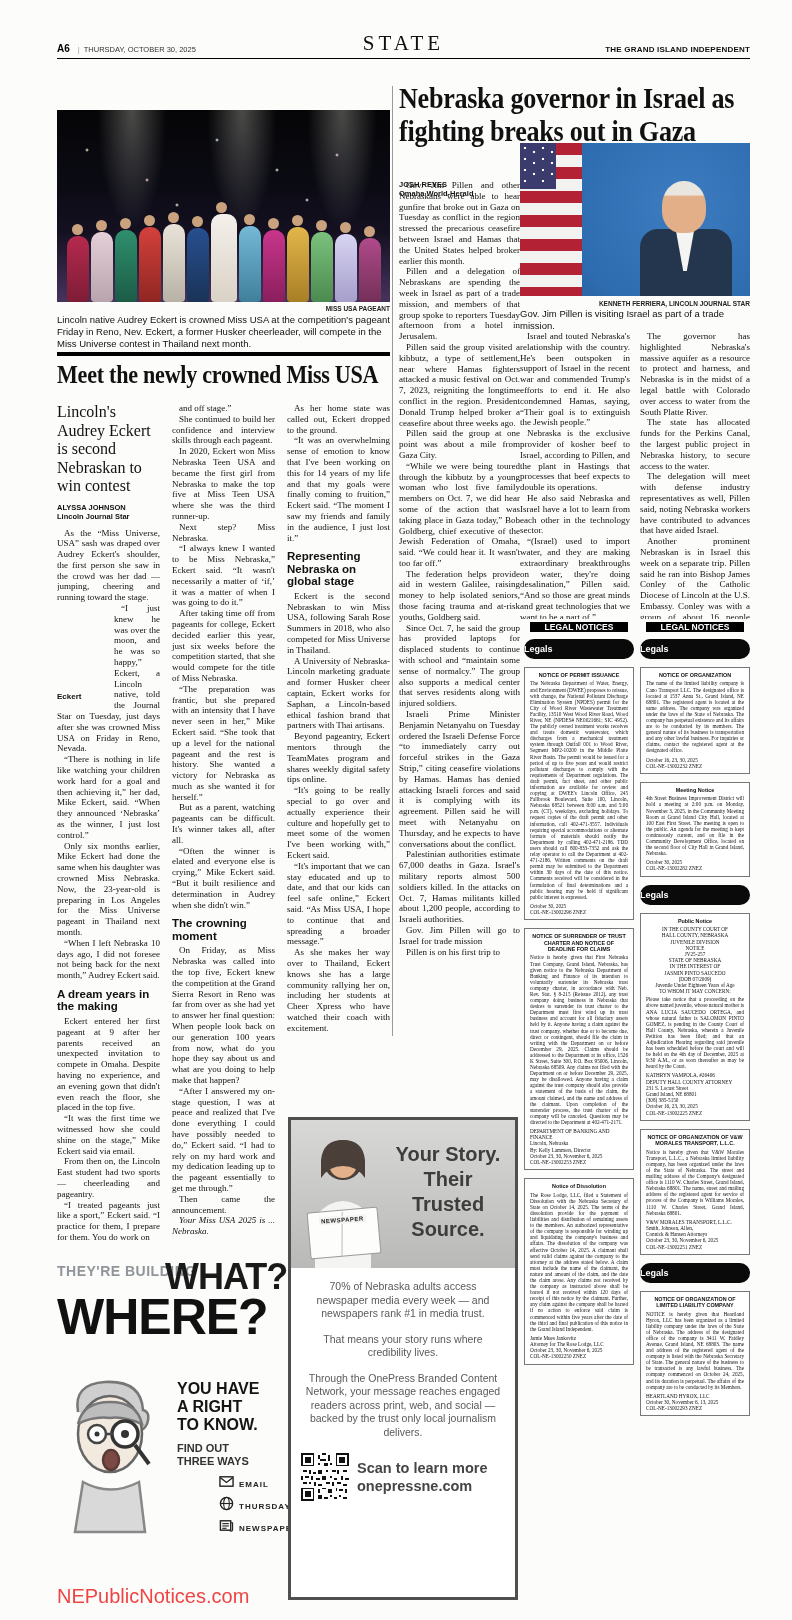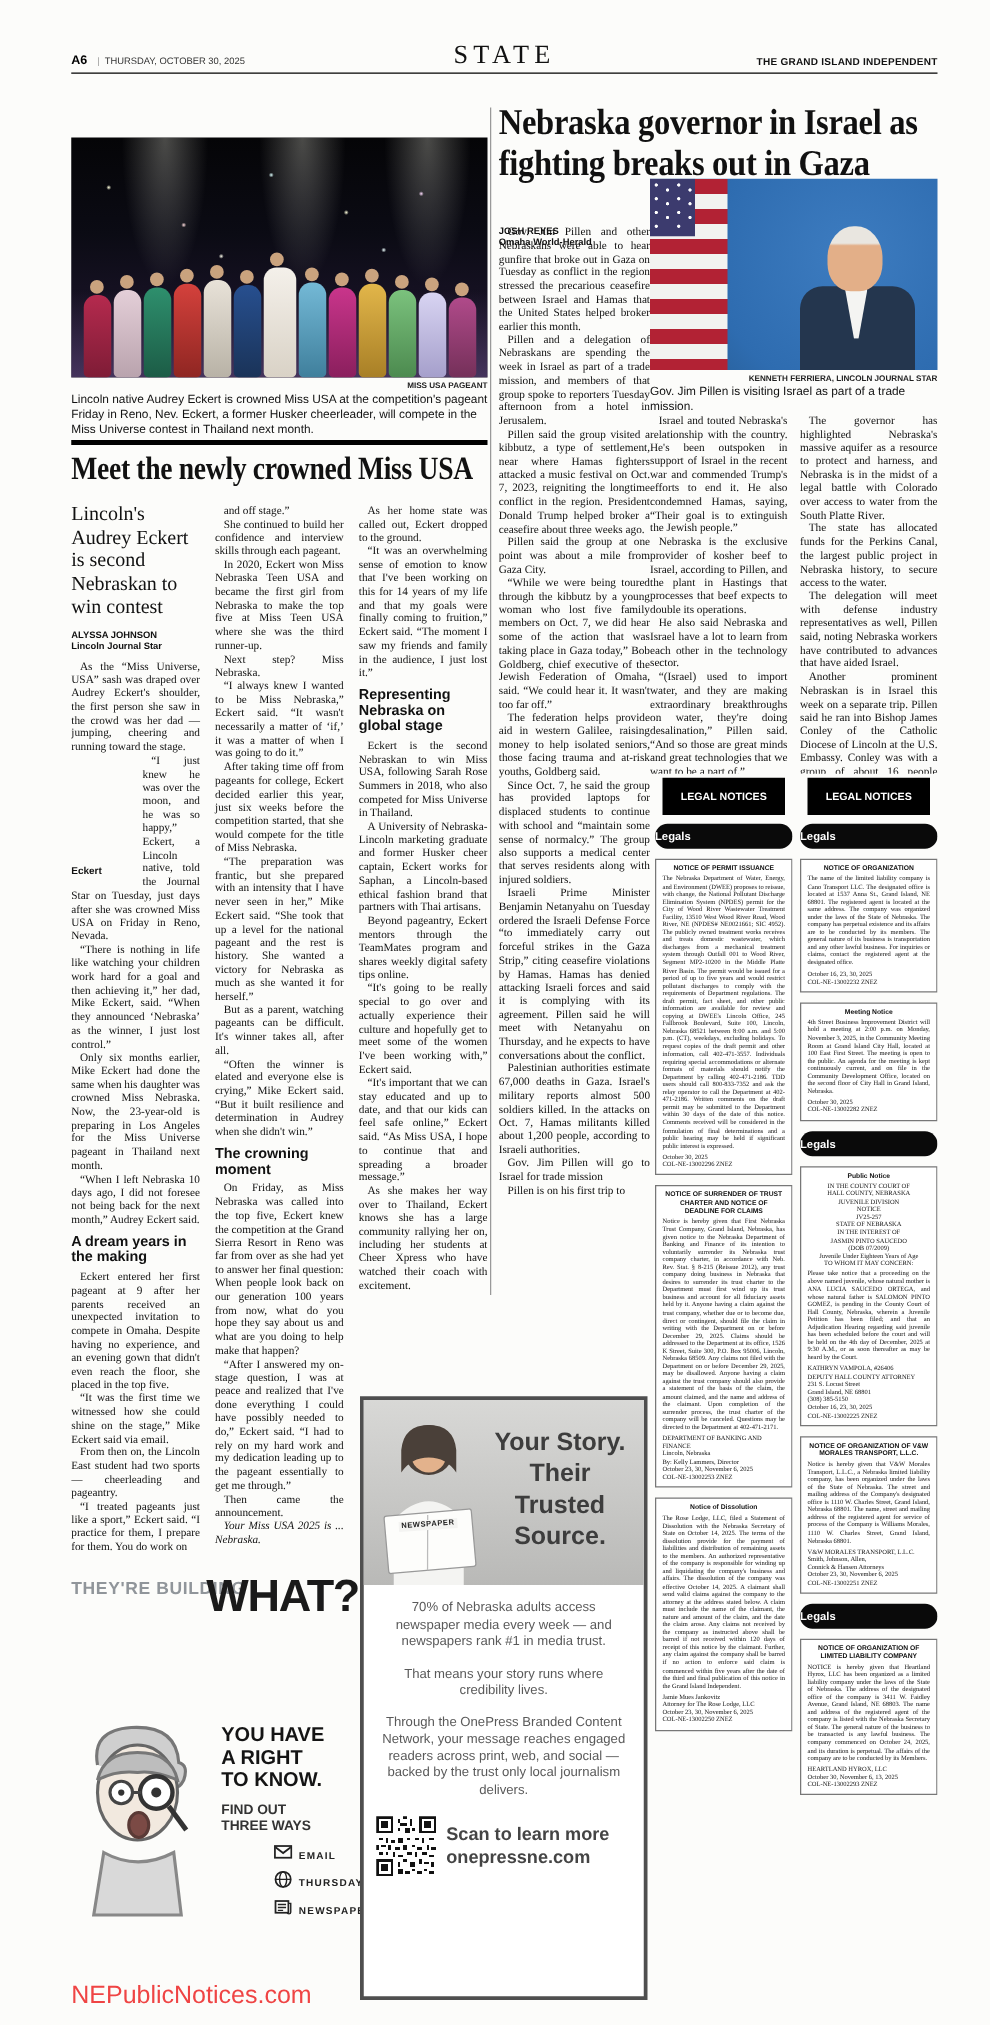--- a/index.html
+++ b/index.html
@@ -61,21 +61,21 @@
   .p-suit{position:absolute;left:120px;top:86px;width:92px;height:70px;border-radius:18px 18px 0 0;background:#24364e;}
   .p-shirt{position:absolute;left:156px;top:88px;width:18px;height:40px;background:#f4f4f2;clip-path:polygon(0 0,100% 0,60% 100%,40% 100%);}
   .is-credit{position:absolute;left:520px;top:300px;width:230px;text-align:right;font-family:"Liberation Sans",sans-serif;font-weight:bold;font-size:6.5px;color:#222;}
   .is-caption{position:absolute;left:520px;top:308px;width:230px;font-family:"Liberation Sans",sans-serif;font-size:9.5px;line-height:12px;}
   .is-subcols{position:absolute;left:520px;top:331px;width:230px;height:288px;display:flex;gap:10px;overflow:hidden;}
   .scol{width:110px;}
 
   
   .legalcol{position:absolute;top:622px;width:110px;height:988px;overflow:hidden;}
   #legals-col1{left:524px;} #legals-col2{left:640px;}
-  .legals-bar{background:#000;color:#fff;font-family:"Liberation Sans",sans-serif;font-weight:bold;font-size:8.5px;text-align:center;padding:10px 0;margin:0 6px 7px 6px;}
+  .legals-bar{background:#000;color:#fff;font-family:"Liberation Sans",sans-serif;font-weight:bold;font-size:8.5px;text-align:center;padding:0 0;margin:0 6px 7px 6px;}
   .legals-pill{background:#0a0a0a;color:#fff;font-family:"Liberation Sans",sans-serif;font-weight:bold;font-size:9px;text-align:left;padding:5px 0;border-radius:11px;margin:0 0 8px 0;}
   .lnbox{border:1px solid #777;background:#fff;padding:4px 5px;margin-bottom:8px;}
   .lntitle{font-family:"Liberation Sans",sans-serif;font-weight:bold;font-size:5.4px;line-height:6.4px;text-align:center;margin-bottom:2px;}
   .lnhead{font-size:5.2px;line-height:6.2px;text-align:center;white-space:pre-line;margin-bottom:2px;}
   .lnbody{font-size:5.2px;line-height:6.1px;text-align:justify;hyphens:auto;}
   .lntail{font-size:5.2px;line-height:6.2px;white-space:pre-line;margin-top:3px;}
 
   
   .ad-left{position:absolute;left:57px;top:1262px;width:226px;height:346px;font-family:"Liberation Sans",sans-serif;}
   .al-line1{position:absolute;left:0;top:0;}
@@ -328,20 +328,21 @@
 COL-NE-13002293 ZNEZ</div>
         </div>
       </div>
   </div>
 
   <div class="ad-left">
     <div class="al-line1">
       <span class="al-kicker">THEY'RE BUILDING</span>
     </div>
     <div class="al-what">WHAT?</div>
+    <div class="al-where">WHERE?</div>
     <div class="al-cartoon">
       <svg width="120" height="180" viewBox="0 0 120 180">
         <g fill="none" stroke="#5a5a5a" stroke-width="2.5">
           <path d="M25 40 Q20 12 52 10 Q88 8 90 38 Q98 40 94 52 Q90 60 84 58" fill="#cfcfcf" stroke="#777"></path>
           <ellipse cx="57" cy="62" rx="32" ry="38" fill="#f2e9df" stroke="#666"></ellipse>
           <path d="M25 52 Q30 30 57 30 Q84 30 89 52 Q70 44 57 46 Q40 44 25 52" fill="#bdbdbd" stroke="#777"></path>
           <circle cx="44" cy="62" r="9" fill="#fff" stroke="#444"></circle>
           <circle cx="72" cy="62" r="13" fill="#ffffff" stroke="#333" stroke-width="3.5"></circle>
           <line x1="53" y1="62" x2="60" y2="62" stroke="#444"></line>
           <circle cx="44" cy="62" r="2.5" fill="#333" stroke="none"></circle>

